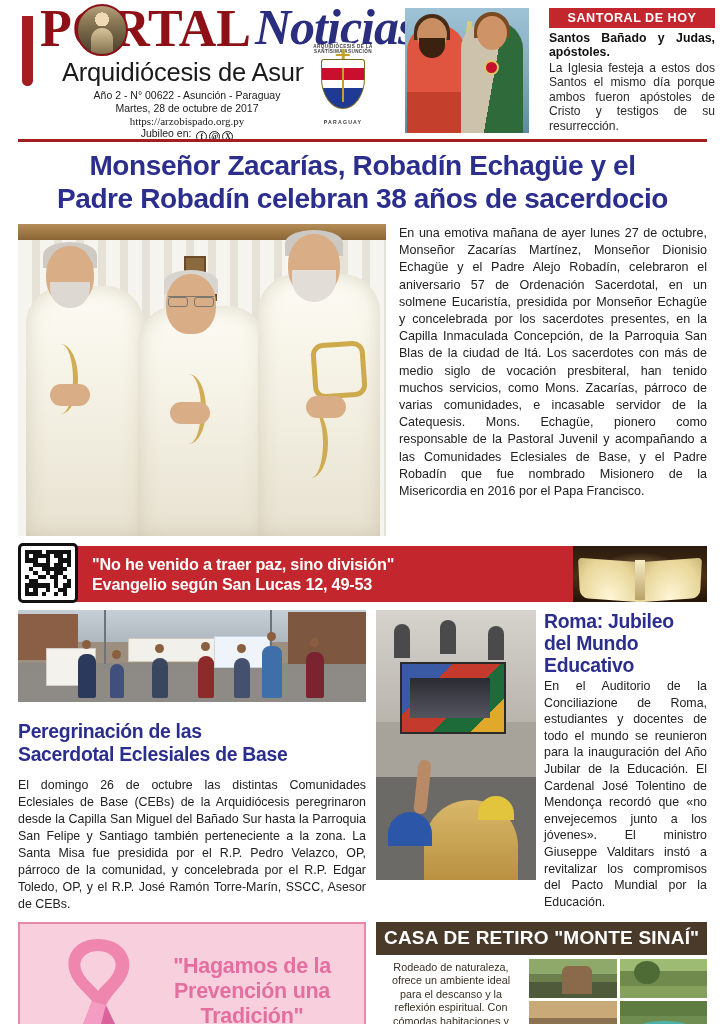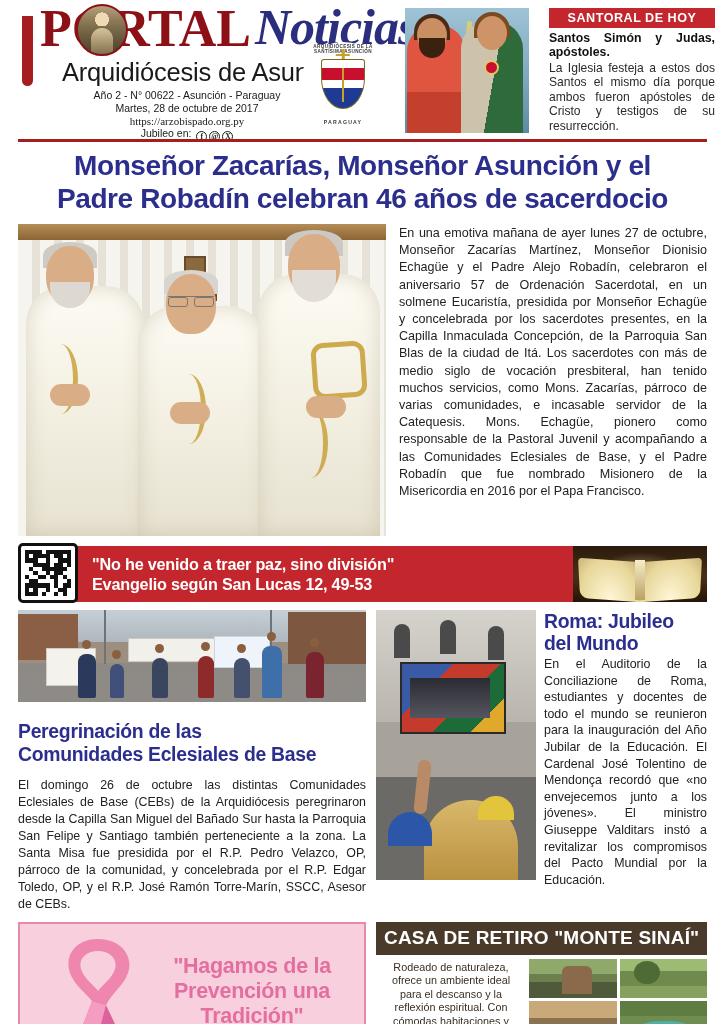--- a/index.html
+++ b/index.html
@@ -382,32 +382,32 @@
           <div class="sp-hairL"></div>
           <div class="sp-headL"></div>
           <div class="sp-beardL"></div>
           <div class="sp-figR"></div>
           <div class="sp-hairR"></div>
           <div class="sp-headR"></div>
           <div class="sp-medal"></div>
         </div>
         <div class="santoral-text">
           <div class="santoral-title">SANTORAL DE HOY</div>
-          <div class="santoral-lead">Santos Simón y Judas, apóstoles.</div>
+          <div class="santoral-lead">Santos Bañado y Judas, apóstoles.</div>
           <div class="santoral-body">La Iglesia festeja a estos dos Santos el mismo día porque ambos fueron apóstoles de Cristo y testigos de su resurrección.</div>
         </div>
       </div>
     </div>
 
     <div class="hrule-red"></div>
   </div>
 
   <div class="headline">
-    <div>Monseñor Zacarías, Monseñor Asunción y el</div>
-    <div>Padre Robadín celebran 46 años de sacerdocio</div>
+    <div>Monseñor Zacarías, Robadín Echagüe y el</div>
+    <div>Padre Robadín celebran 38 años de sacerdocio</div>
   </div>
 
   <div class="main-article">
     <div class="priests-photo">
       <div class="pp-wood"></div>
       <div class="pp-curtain"></div>
       <div class="pp-frame"></div>
       <div class="pp-cross"></div>
       <div class="priest p1"></div>
       <div class="priest p2"></div>
@@ -593,21 +593,21 @@
         <div class="pg-head" style="left:183px;top:32px;"></div>
         <div class="pg-p" style="left:216px;width:16px;height:40px;background:#43506e;"></div>
         <div class="pg-head" style="left:219px;top:34px;"></div>
         <div class="pg-p" style="left:244px;width:20px;height:52px;background:#3f6fa8;"></div>
         <div class="pg-head" style="left:249px;top:22px;"></div>
         <div class="pg-p" style="left:288px;width:18px;height:46px;background:#7a2430;"></div>
         <div class="pg-head" style="left:292px;top:28px;"></div>
       </div>
       <div class="mid-left-title">
         <div>Peregrinación de las</div>
-        <div>Comunidades Eclesiales de Base</div>
+        <div>Sacerdotal Eclesiales de Base</div>
       </div>
       <div class="mid-left-body">El domingo 26 de octubre las distintas Comunidades Eclesiales de Base (CEBs) de la Arquidiócesis peregrinaron desde la Capilla San Miguel del Bañado Sur hasta la Parroquia San Felipe y Santiago también perteneciente a la zona. La Santa Misa fue presidida por el R.P. Pedro Velazco, OP, párroco de la comunidad, y concelebrada por el R.P. Edgar Toledo, OP, y el R.P. José Ramón Torre-Marín, SSCC, Asesor de CEBs.</div>
     </div>
 
     <div class="mid-right">
       <div class="roma-photo">
         <div class="rm-bld"></div>
         <div class="rm-win" style="left:18px;top:14px;"></div>
         <div class="rm-win" style="left:64px;top:10px;"></div>
         <div class="rm-win" style="left:112px;top:16px;"></div>
@@ -618,20 +618,21 @@
           <div class="rm-blond"></div>
           <div class="rm-cap-blue"></div>
           <div class="rm-cap-yellow"></div>
           <div class="rm-arm"></div>
         </div>
       </div>
       <div class="roma-col">
         <div class="roma-title">
           <div>Roma: Jubileo</div>
           <div>del Mundo</div>
+          <div>Educativo</div>
         </div>
         <div class="roma-body">En el Auditorio de la Conciliazione de Roma, estudiantes y docentes de todo el mundo se reunieron para la inauguración del Año Jubilar de la Educación. El Cardenal José Tolentino de Mendonça recordó que «no envejecemos junto a los jóvenes». El ministro Giuseppe Valditars instó a revitalizar los compromisos del Pacto Mundial por la Educación.</div>
       </div>
     </div>
   </div>
 
   <div class="bottom">
 
     <div class="pink-ad">
       <div class="ribbon">

